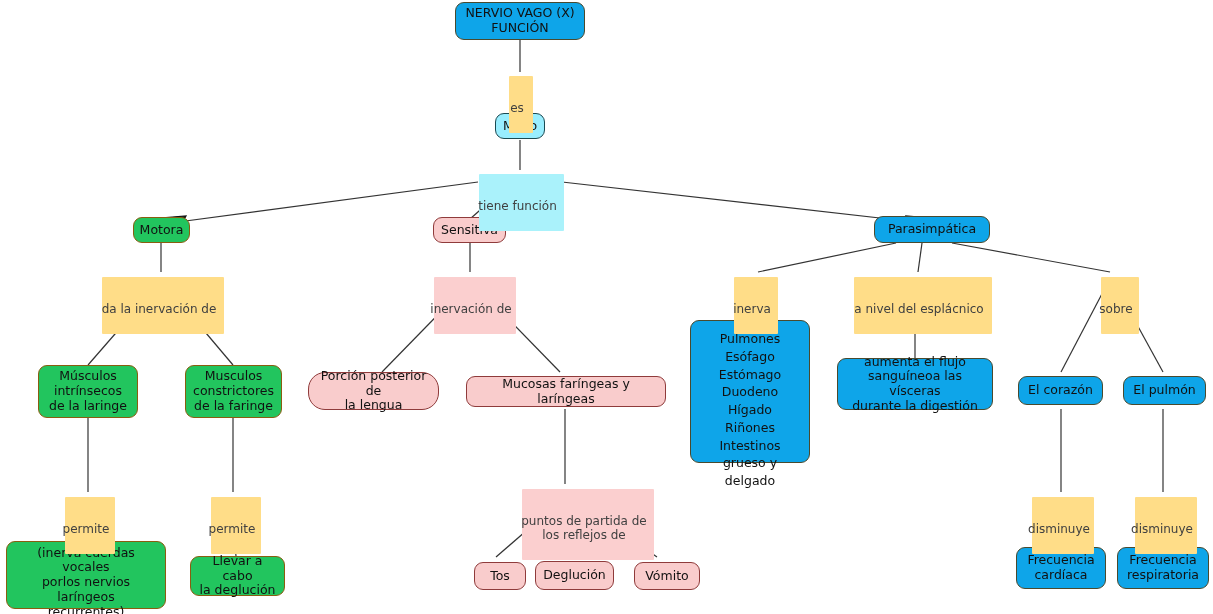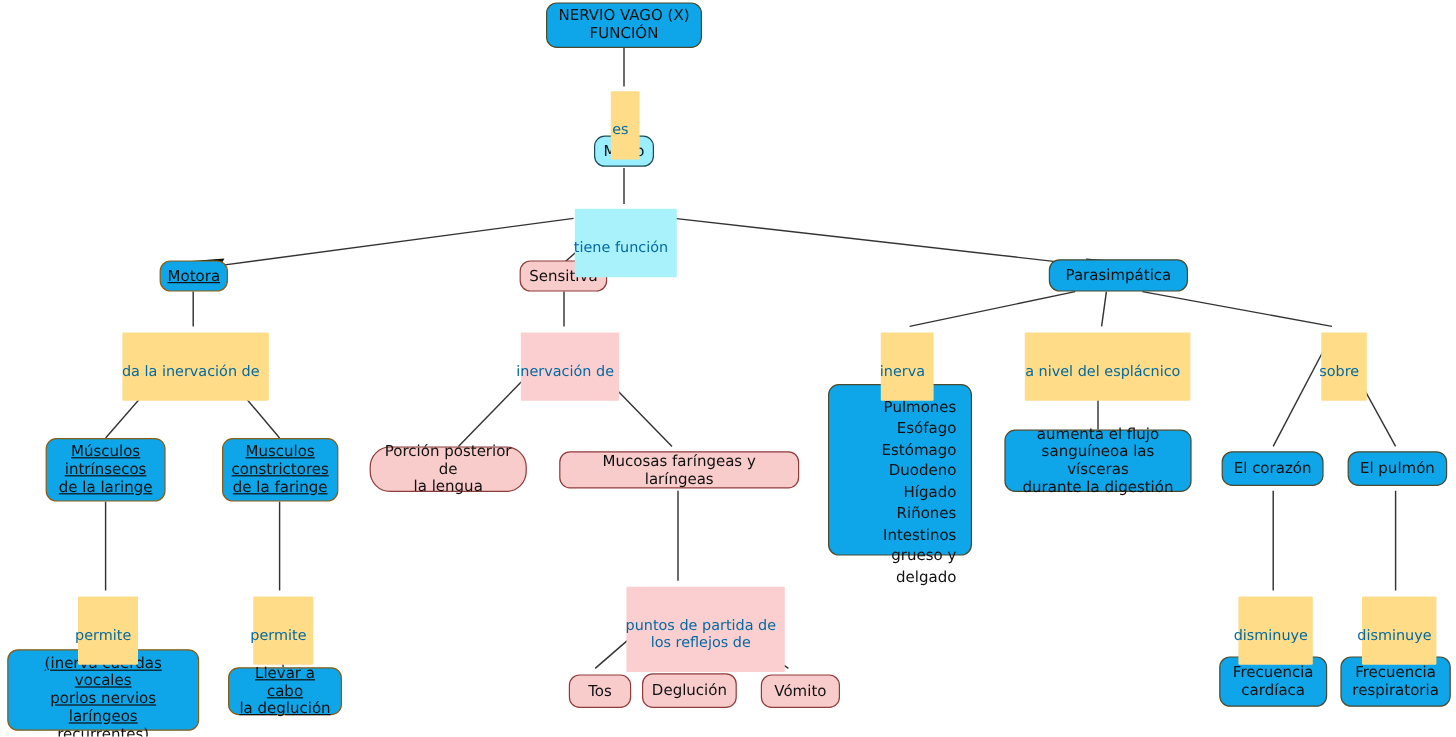--- a/index.html
+++ b/index.html
@@ -6,26 +6,26 @@
   body{font-family:"DejaVu Sans","Liberation Sans",sans-serif;}
   #map{position:relative;width:1213px;height:614px;overflow:hidden;background:#ffffff;}
   #edges{position:absolute;left:0;top:0;width:1213px;height:614px;}
 
   .node{position:absolute;box-sizing:border-box;border:1px solid #3a3a3a;
         border-radius:9px;text-align:center;line-height:1.18;
         font-size:12.5px;color:#111;display:flex;align-items:center;
         justify-content:center;padding:3px 7px;white-space:pre-line;}
   .node.yellow{background:#0ea5e9;border-color:#4a4a2e;}
   .node.cyan{background:#99eeff;border-color:#1b4a52;}
-  .node.orange{background:#0ea5e9;border-color:#8a5d10;text-decoration:underline;}
+  .node.orange{background:#22c55e;border-color:#8a5d10;}
   .node.pink{background:#f9cccc;border-color:#8f3b3b;}
-  .node.listbox{align-items:flex-start;justify-content:flex-start;text-align:right;
+  .node.listbox{align-items:flex-start;justify-content:flex-start;text-align:center;
         padding:9px 12px;line-height:1.42;}
 
-  .lnk{position:absolute;font-size:12px;color:#0369a1;white-space:pre-line;
+  .lnk{position:absolute;font-size:12px;color:#404040;white-space:pre-line;
        text-align:center;line-height:1.2;}
   .lnk .hl{position:absolute;left:4px;top:4px;right:-4px;bottom:-3px;z-index:0;border-radius:1px;}
   .lnk .tx{position:relative;z-index:1;display:block;}
   .hl.y{background:#ffdd88;}
   .hl.c{background:#aaf2fb;}
   .hl.p{background:#fbcfcf;}
 </style>
 </head>
 <body>
 

